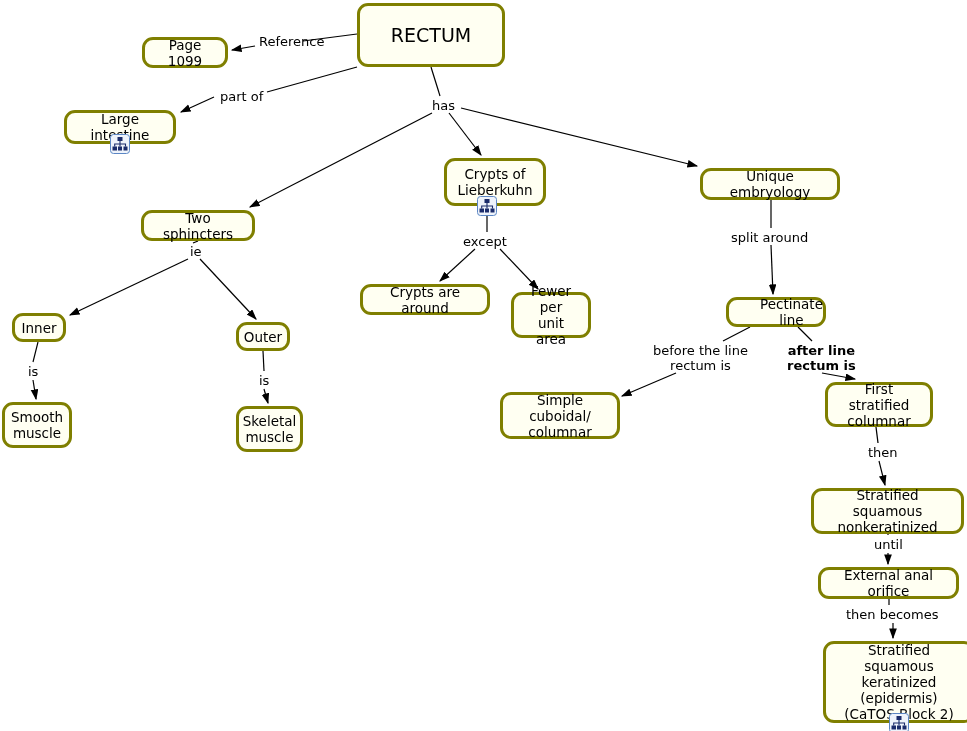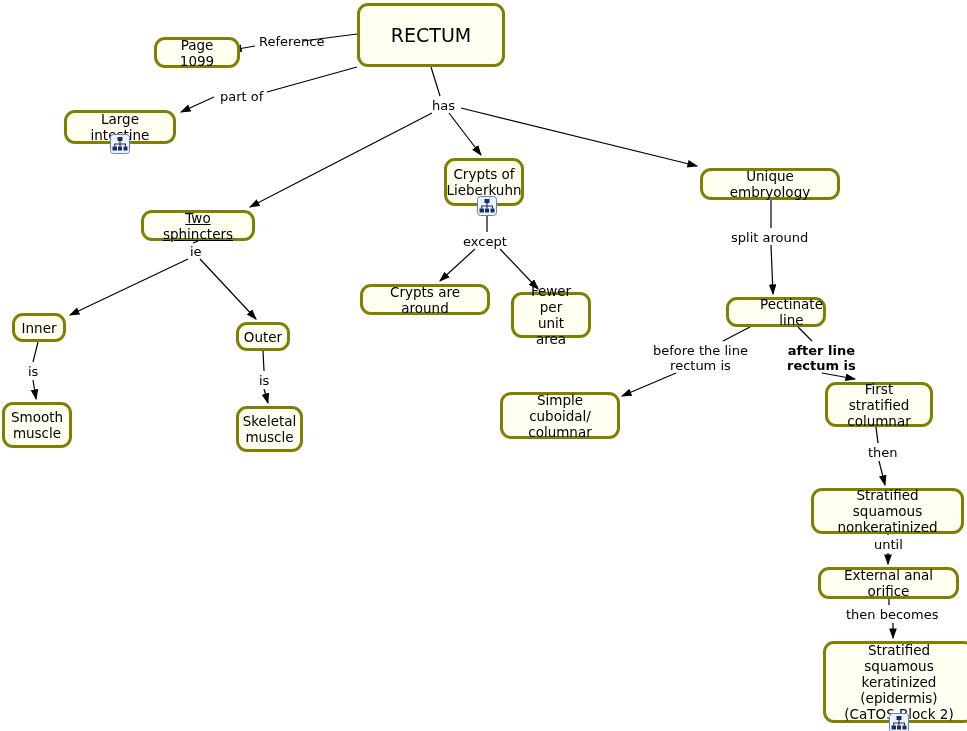--- a/index.html
+++ b/index.html
@@ -101,34 +101,34 @@
         <polyline points="879,461 885,485" fill="none" stroke="#000000" stroke-width="1.2" marker-end="url(#arrowhead)"></polyline>
         <polyline points="888,534 888,535" fill="none" stroke="#000000" stroke-width="1.2"></polyline>
         <polyline points="888,553 888,564" fill="none" stroke="#000000" stroke-width="1.2" marker-end="url(#arrowhead)"></polyline>
         <polyline points="889,599 889,605" fill="none" stroke="#000000" stroke-width="1.2"></polyline>
         <polyline points="893,623 893,638" fill="none" stroke="#000000" stroke-width="1.2" marker-end="url(#arrowhead)"></polyline>
       </g>
   </svg>
 
   <div id="nodes-group">
       <div class="node root" style="left: 357px; top: 3px; width: 148px; height: 64px; border-color: rgb(127, 127, 0); background: rgb(255, 255, 242);"><span>RECTUM</span></div>
-      <div class="node" style="left: 154px; top: 37px; width: 86px; height: 31px; border-color: rgb(127, 127, 0); background: rgb(255, 255, 242);"><span>Page 1099</span></div>
+      <div class="node" style="left: 142px; top: 37px; width: 86px; height: 31px; border-color: rgb(127, 127, 0); background: rgb(255, 255, 242);"><span>Page 1099</span></div>
       <div class="node" style="left: 64px; top: 110px; width: 112px; height: 34px; border-color: rgb(127, 127, 0); background: rgb(255, 255, 242);"><span>Large intestine</span></div>
       <div class="submap-icon" style="left: 110px; top: 134px;">
 <svg viewBox="0 0 20 20" width="20" height="20">
   <rect x="0.5" y="0.5" width="19" height="19" rx="3" fill="#eef3fb" stroke="#5b86c4" stroke-width="1"></rect>
   <rect x="7.5" y="3" width="5" height="4" fill="#1b2c6b"></rect>
   <rect x="2.5" y="12.5" width="4.5" height="4" fill="#1b2c6b"></rect>
   <rect x="8" y="12.5" width="4" height="4" fill="#1b2c6b"></rect>
   <rect x="13.5" y="12.5" width="4" height="4" fill="#1b2c6b"></rect>
   <path d="M10,7 L10,10 M4.7,12.5 L4.7,10 L15.5,10 L15.5,12.5 M10,10 L10,12.5" stroke="#1b2c6b" stroke-width="1.1" fill="none"></path>
 </svg>
       </div>
-      <div class="node" style="left: 141px; top: 210px; width: 114px; height: 31px; border-color: rgb(127, 127, 0); background: rgb(255, 255, 242); text-decoration: underline;"><span>Two sphincters</span></div>
-      <div class="node" style="left: 444px; top: 158px; width: 80px; height: 48px; border-color: rgb(127, 127, 0); background: rgb(255, 255, 242);"><span>Crypts of
+      <div class="node" style="left: 141px; top: 210px; width: 114px; height: 31px; border-color: rgb(127, 127, 0); background: rgb(255, 255, 242);"><span>Two sphincters</span></div>
+      <div class="node" style="left: 444px; top: 158px; width: 102px; height: 48px; border-color: rgb(127, 127, 0); background: rgb(255, 255, 242);"><span>Crypts of
 Lieberkuhn</span></div>
       <div class="submap-icon" style="left: 477px; top: 196px;">
 <svg viewBox="0 0 20 20" width="20" height="20">
   <rect x="0.5" y="0.5" width="19" height="19" rx="3" fill="#eef3fb" stroke="#5b86c4" stroke-width="1"></rect>
   <rect x="7.5" y="3" width="5" height="4" fill="#1b2c6b"></rect>
   <rect x="2.5" y="12.5" width="4.5" height="4" fill="#1b2c6b"></rect>
   <rect x="8" y="12.5" width="4" height="4" fill="#1b2c6b"></rect>
   <rect x="13.5" y="12.5" width="4" height="4" fill="#1b2c6b"></rect>
   <path d="M10,7 L10,10 M4.7,12.5 L4.7,10 L15.5,10 L15.5,12.5 M10,10 L10,12.5" stroke="#1b2c6b" stroke-width="1.1" fill="none"></path>
 </svg>

